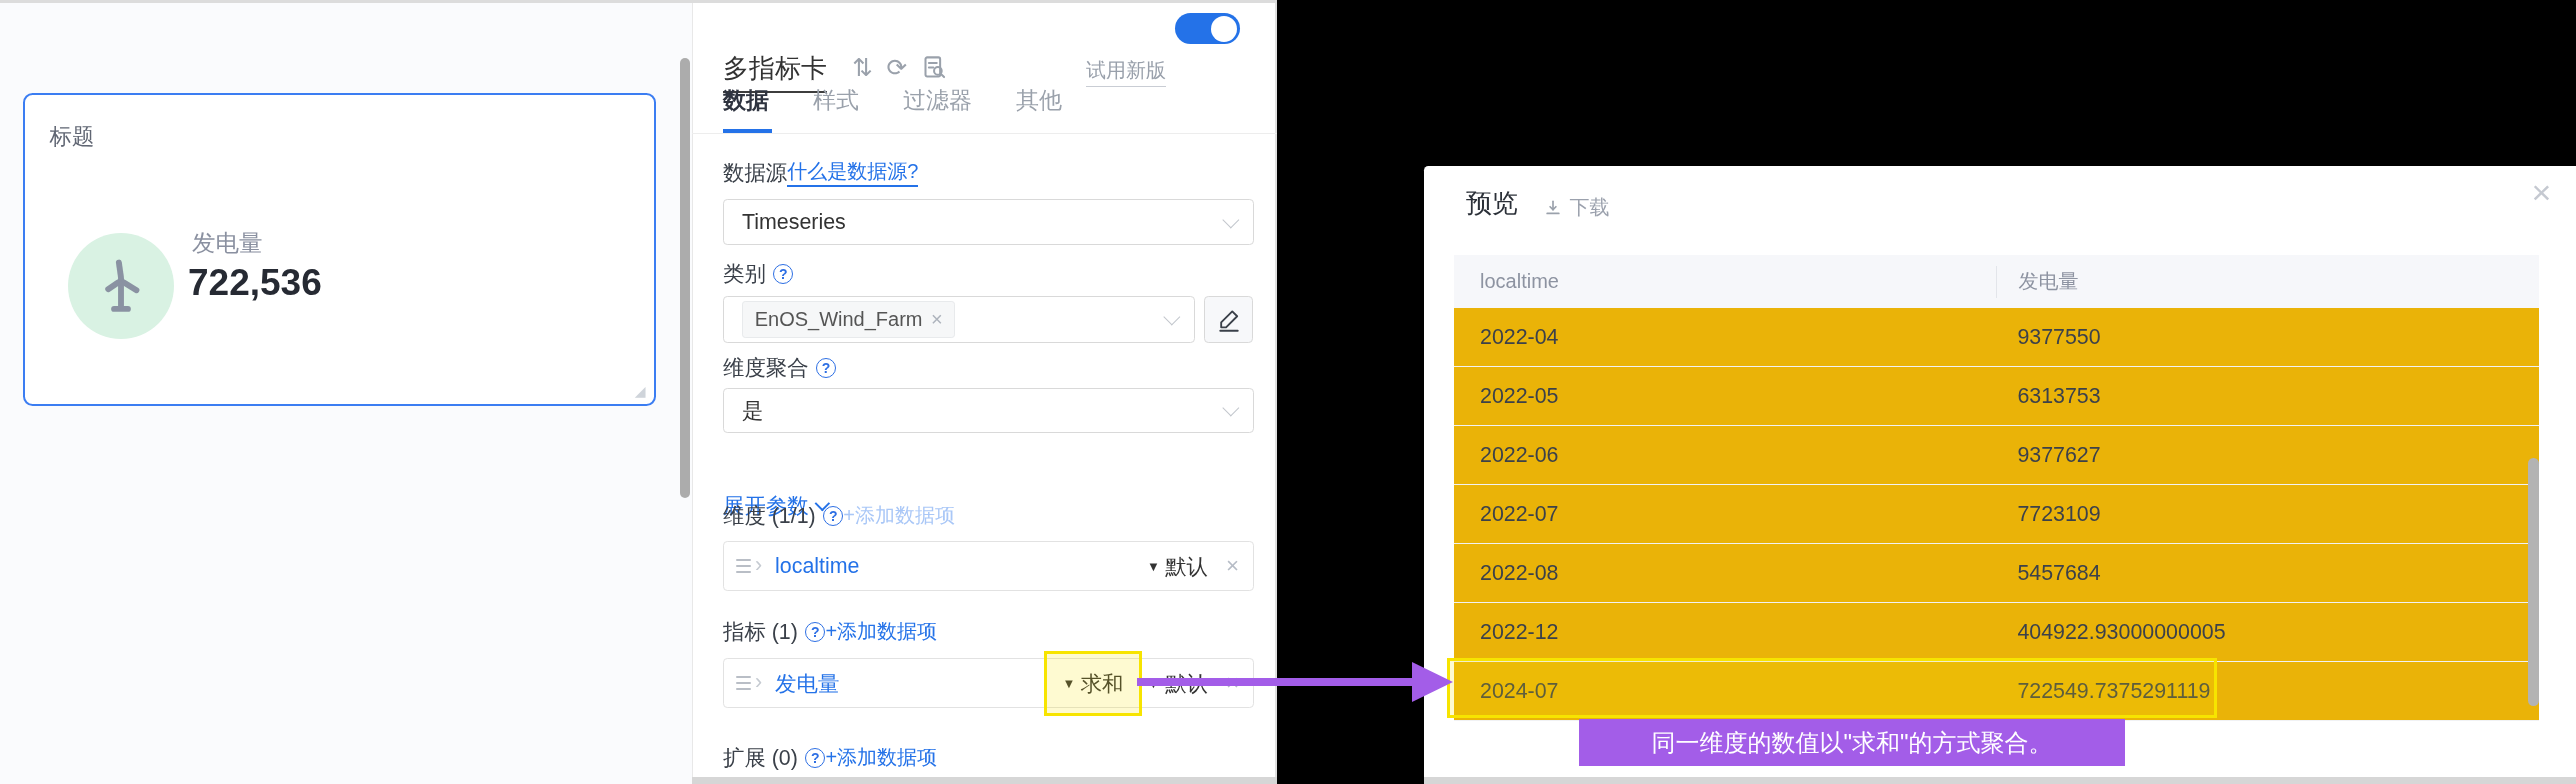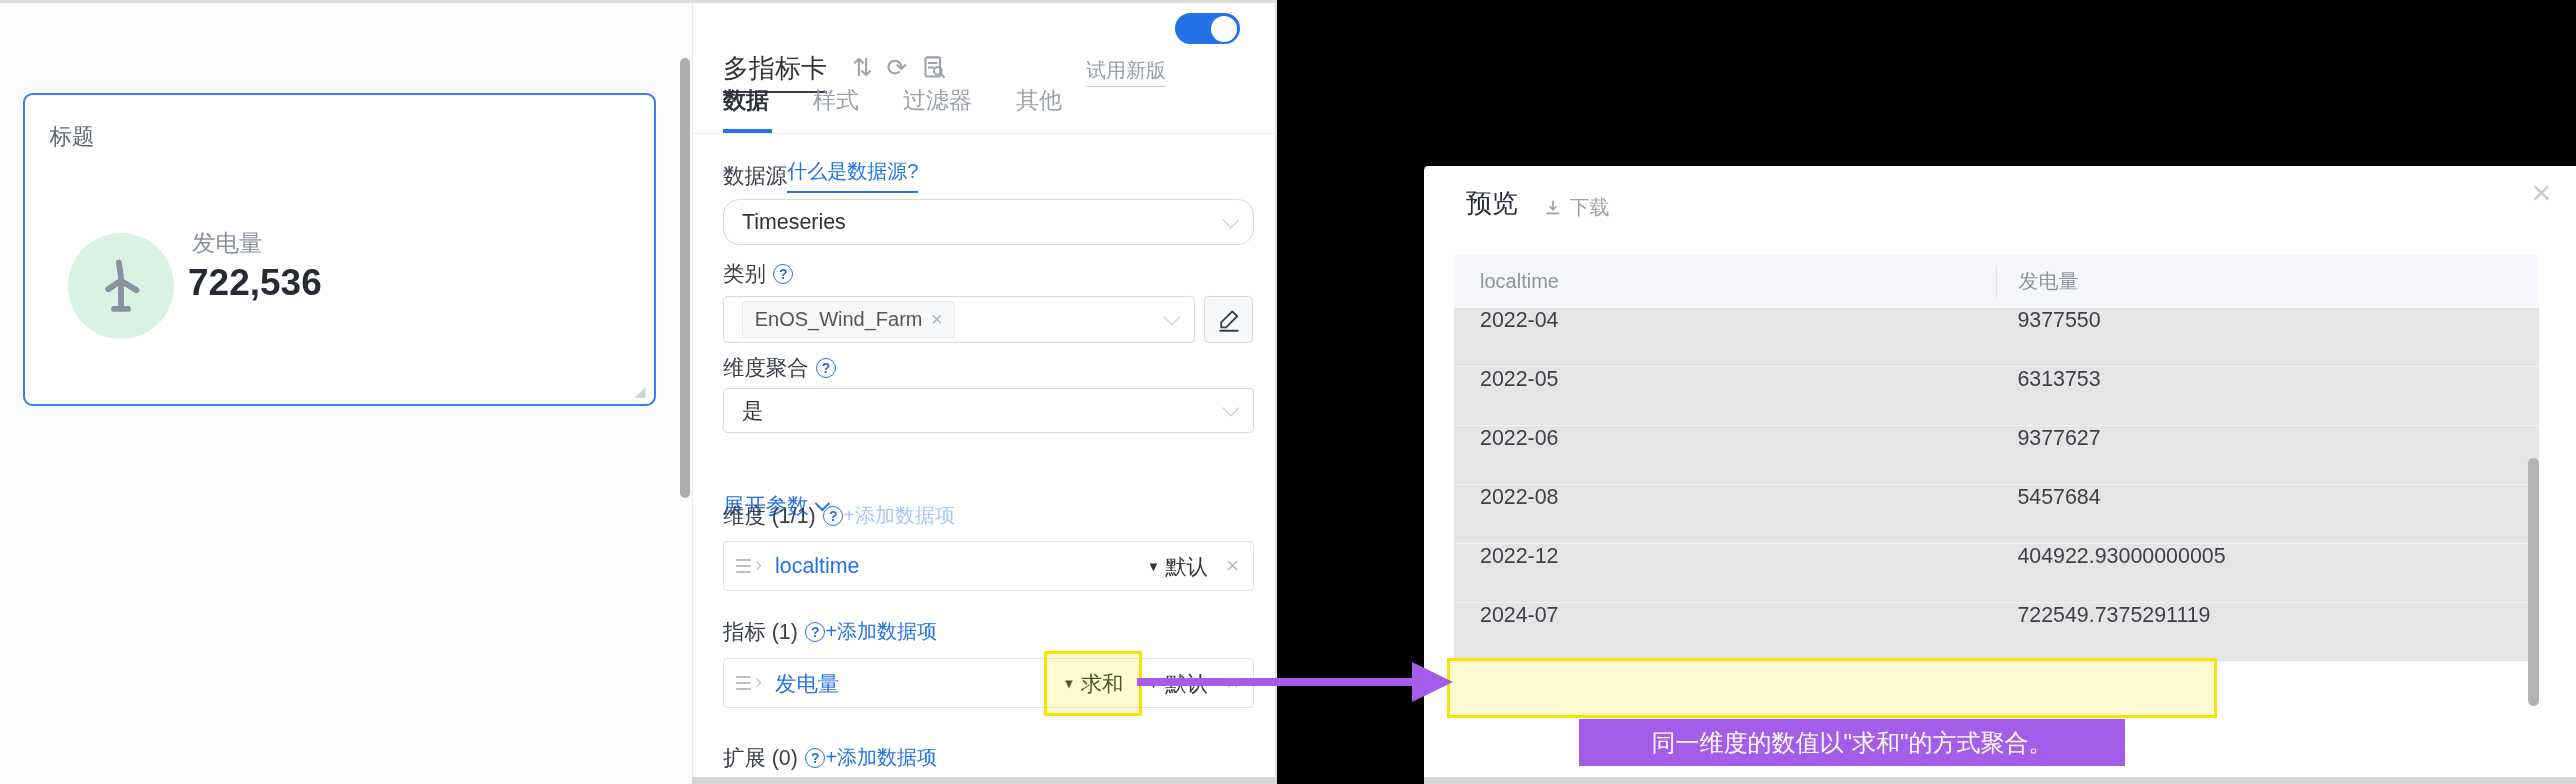--- a/index.html
+++ b/index.html
@@ -33,21 +33,21 @@
   .toggle .knob { position:absolute; right:2.7px; top:2.7px; width:26px; height:26px; border-radius:50%; background:#fff; }
   .tabs { position:absolute; left:723px; top:85px; display:flex; gap:44px; font-size:23px; color:#9aa1ab; }
   .tab.active { color:#2f3440; font-weight:bold; }
   .tab-indicator { position:absolute; left:723px; top:129px; width:49px; height:4.8px; background:#2472e8; }
   .tabs-divider { position:absolute; left:692px; top:133px; width:585px; height:1.1px; background:#ededed; }
 
   .sec-label { font-size:21.4px; color:#3a4049; display:flex; align-items:center; gap:7.5px; }
   .help-q { display:inline-flex; width:20px; height:20px; border:1.6px solid #2d6fe4; border-radius:50%;
             color:#2d6fe4; font-size:14px; font-weight:bold; align-items:center; justify-content:center; }
   .blue-link { font-size:20px; color:#2472e8; }
-  .blue-link.underlined { border-bottom:2.1px solid #2472e8; padding-bottom:6px; }
+  .blue-link.underlined { border-bottom:2.1px solid #2472e8; padding-bottom:0; }
   .add-link { font-size:20px; color:#2472e8; }
   .add-link.disabled { color:#a9c7f7; }
 
   .select { position:absolute; left:723px; width:531px; height:46px; background:#fff; border:1.1px solid #d9d9d9;
             border-radius:4.3px; display:flex; align-items:center; padding:0 16px 0 18px; font-size:21.4px; color:#333; }
   .select .spacer, .item-row .spacer { flex:1; }
   .chev { width:11.7px; height:11.7px; border-right:1.6px solid #c2c6cc; border-bottom:1.6px solid #c2c6cc;
           transform:rotate(45deg); margin-top:-5.3px; }
   .tag { display:inline-flex; align-items:flex-end; gap:8.5px; background:#f6f7f8; border:1.1px solid #e8eaec;
          border-radius:3.2px; padding:6.4px 11.7px; font-size:20px; color:#555; }
@@ -72,21 +72,21 @@
 
   
   .black-region { position:absolute; left:1277px; top:0; width:1299px; height:784px; background:#000; }
   .modal { position:absolute; left:1424px; top:166px; width:1152px; height:619px; background:#fff; border-top-left-radius:4.3px; }
   .modal-title { position:absolute; left:42px; top:20px; font-size:26px; color:#2b3038; font-weight:500; }
   .download { position:absolute; left:119px; top:28px; display:flex; align-items:center; gap:6.4px;
               font-size:20px; color:#9ba1ad; }
   .modal-close { position:absolute; right:24.6px; top:8.5px; font-size:34px; color:#c5c9d1; line-height:1; }
   .table { position:absolute; left:30px; top:89px; width:1085px; }
   .t-header { display:flex; height:53px; background:#f6f7fa; align-items:center; font-size:20px; color:#8d93a1; }
-  .t-row { display:flex; height:59px; align-items:flex-start; font-size:21.4px; color:#3c414a; border-bottom:1.1px solid #f1f2f4; background:#e5e5e5; }
+  .t-row { display:flex; height:59px; align-items:center; font-size:21.4px; color:#3c414a; border-bottom:1.1px solid #f1f2f4; background:#eab308; }
   .c1 { width:542px; padding-left:26px; }
   .c2 { width:542px; padding-left:21.4px; }
   .t-header .c2 { border-left:1.1px solid #e3e5ea; height:32px; display:flex; align-items:center; }
   .modal-scrollbar { position:absolute; left:2528px; top:458px; width:10.7px; height:248px; background:#b3b3b3; border-radius:5.3px; z-index:30; }
   .modal-bottom-bar { position:absolute; left:1424px; top:777px; width:1152px; height:7.5px; background:#d6d6d6; z-index:30; }
 
   
   .ybox { position:absolute; border:3.7px solid #f7e400; background:rgba(247,228,0,0.18); z-index:50; }
   .ybox1 { left:1044px; top:651px; width:98px; height:65px; }
   .ybox2 { left:1447px; top:658px; width:770px; height:60px; }
@@ -155,21 +155,21 @@
     <span class="tab">过滤器</span>
     <span class="tab">其他</span>
   </div>
   <div class="tab-indicator"></div>
   <div class="tabs-divider"></div>
 
   <div class="cfg-row" style="top:158px;">
     <span class="sec-label">数据源</span>
     <span class="blue-link underlined">什么是数据源?</span>
   </div>
-  <div class="select" style="top:199px;border-radius:16px;">
+  <div class="select" style="top:199px;">
     <span>Timeseries</span>
     <span class="spacer"></span>
       <span class="chev"></span>
   </div>
 
   <div class="cfg-row" style="top:259px;">
     <span class="sec-label">
         <span>类别</span>
         <span class="help-q">?</span>
       </span>
@@ -295,20 +295,24 @@
         </div>
       <div class="t-row">
           <div class="c1">2022-05</div>
           <div class="c2">6313753</div>
         </div>
       <div class="t-row">
           <div class="c1">2022-06</div>
           <div class="c2">9377627</div>
         </div>
       <div class="t-row">
+          <div class="c1">2022-07</div>
+          <div class="c2">7723109</div>
+        </div>
+      <div class="t-row">
           <div class="c1">2022-08</div>
           <div class="c2">5457684</div>
         </div>
       <div class="t-row">
           <div class="c1">2022-12</div>
           <div class="c2">404922.93000000005</div>
         </div>
       <div class="t-row">
           <div class="c1">2024-07</div>
           <div class="c2">722549.7375291119</div>

